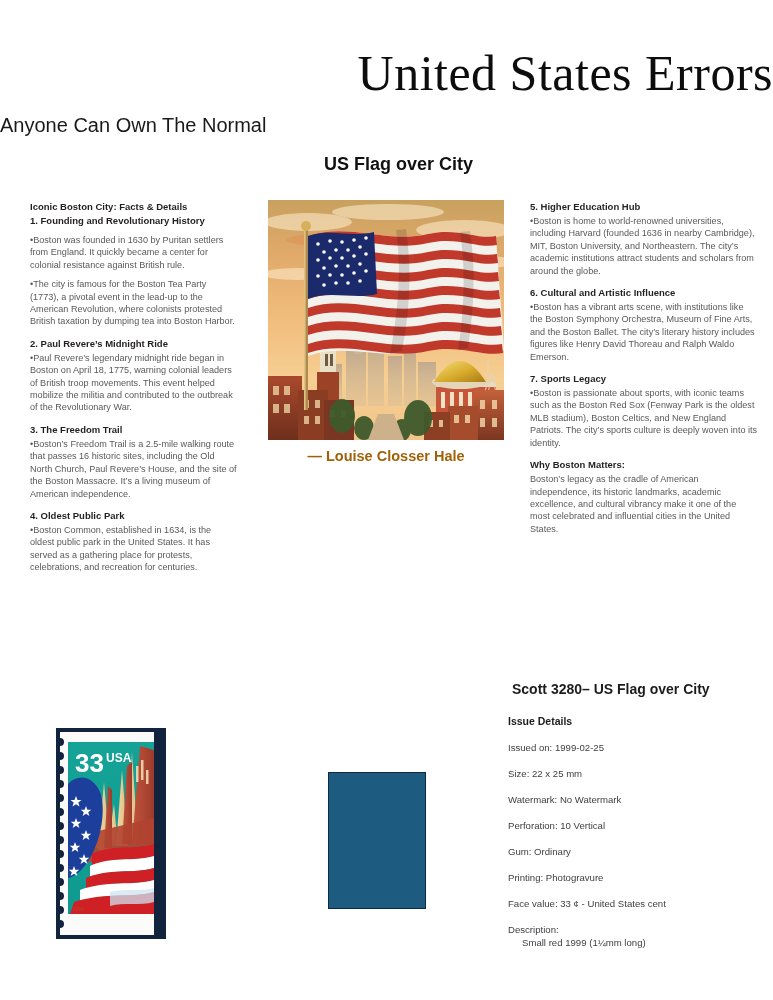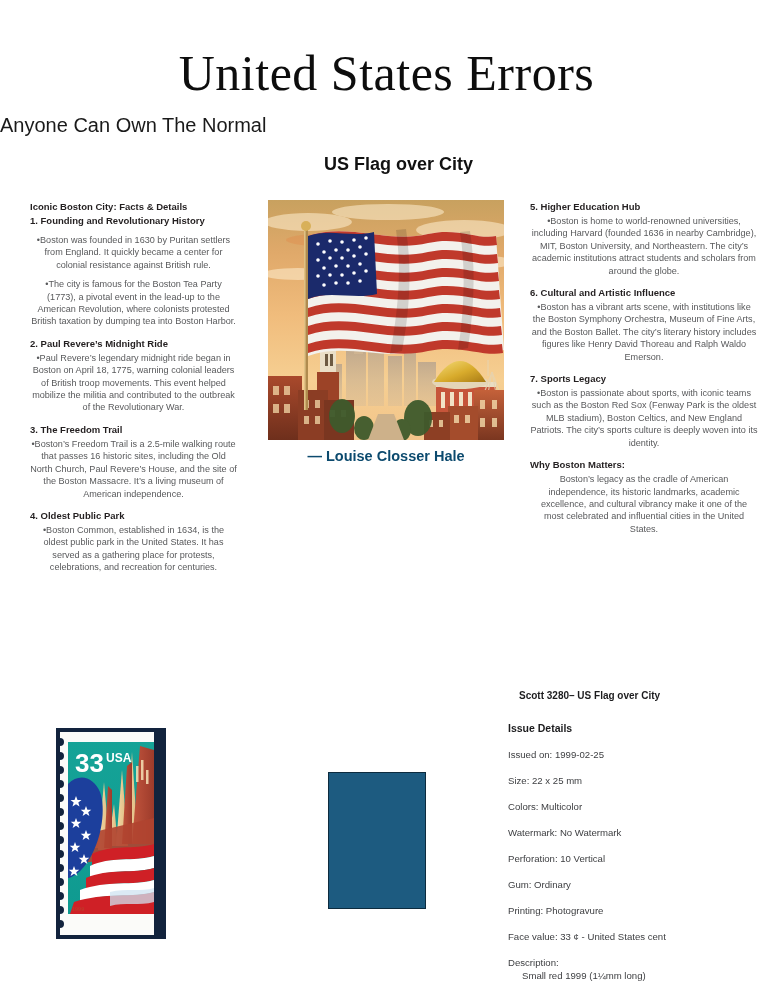--- a/index.html
+++ b/index.html
@@ -14,21 +14,21 @@
     font-family: "Liberation Sans", sans-serif;
     color: #231f20;
     overflow: hidden;
   }
 
   
   .page-title {
     position: absolute;
     left: 0; top: 44px;
     width: 773px;
-    text-align: center;
+    text-align: right;
     font-family: "Liberation Serif", "DejaVu Serif", serif;
     font-size: 50px;
     line-height: 58px;
     font-weight: 400;
     color: #0d0d0d;
     letter-spacing: 0.5px;
   }
   .page-subtitle {
     position: absolute;
     left: 0; top: 112px;
@@ -64,21 +64,21 @@
     font-weight: bold;
     color: #231f20;
     margin: 0 0 1px 0;
   }
   .fact-h.spaced { margin-top: 9px; }
   .fact-p {
     font-size: 9.1px;
     line-height: 12.4px;
     margin: 7px 0 0 0;
     color: #58595b;
-    text-align: center;
+    text-align: left;
   }
   .fact-p.tight { margin-top: 2px; }
 
   
   .photo-frame {
     position: absolute;
     left: 268px; top: 200px;
     width: 236px; height: 240px;
     overflow: hidden;
     background: #2b2016;
@@ -94,21 +94,21 @@
     font-size: 14.5px;
     line-height: 20.5px;
     font-weight: bold;
     color: #231f20;
   }
   .quote-attrib {
     display: block;
     font-size: 14.5px;
     line-height: 21px;
     font-weight: bold;
-    color: #0c4a6e;
+    color: #a16207;
   }
 
   
   .stamp-wrap {
     position: absolute;
     left: 48px; top: 726px;
     width: 118px; height: 215px;
   }
   .stamp-svg { display: block; width: 118px; height: 215px; }
 
@@ -123,25 +123,25 @@
   }
 
   
   .details {
     position: absolute;
     left: 508px; top: 678px;
     width: 252px;
     color: #3b3b3d;
   }
   .details-title {
-    font-size: 10px;
+    font-size: 14px;
     line-height: 14px;
     font-weight: bold;
     color: #1c1c1e;
-    margin: 11px;
+    margin: 4px;
   }
   .details-sub {
     font-size: 10.5px;
     line-height: 14px;
     font-weight: bold;
     color: #1c1c1e;
     margin: 18px 0 0 0;
   }
   .details-row {
     font-size: 9.6px;
@@ -500,21 +500,20 @@
 </div>
 
 <div class="swatch" style="background: rgb(29, 91, 128);"></div>
 
 <div class="details">
   <div class="details-title">Scott 3280– US Flag over City</div>
   <div class="details-sub">Issue Details</div>
 
   <div class="details-row">Issued on: 1999-02-25</div>
   <div class="details-row">Size:  22 x 25 mm</div>
-  <div class="details-row">Colors: Multicolor</div>
   <div class="details-row">Watermark: No Watermark</div>
   <div class="details-row">Perforation: 10 Vertical</div>
   <div class="details-row">Gum: Ordinary</div>
   <div class="details-row">Printing: Photogravure</div>
   <div class="details-row">Face value: 33 ¢ - United States cent</div>
 
   <div class="details-desc-label">Description:</div>
   <div class="details-desc-line">Small red 1999 (1¼mm long)</div>
 
 </div>

